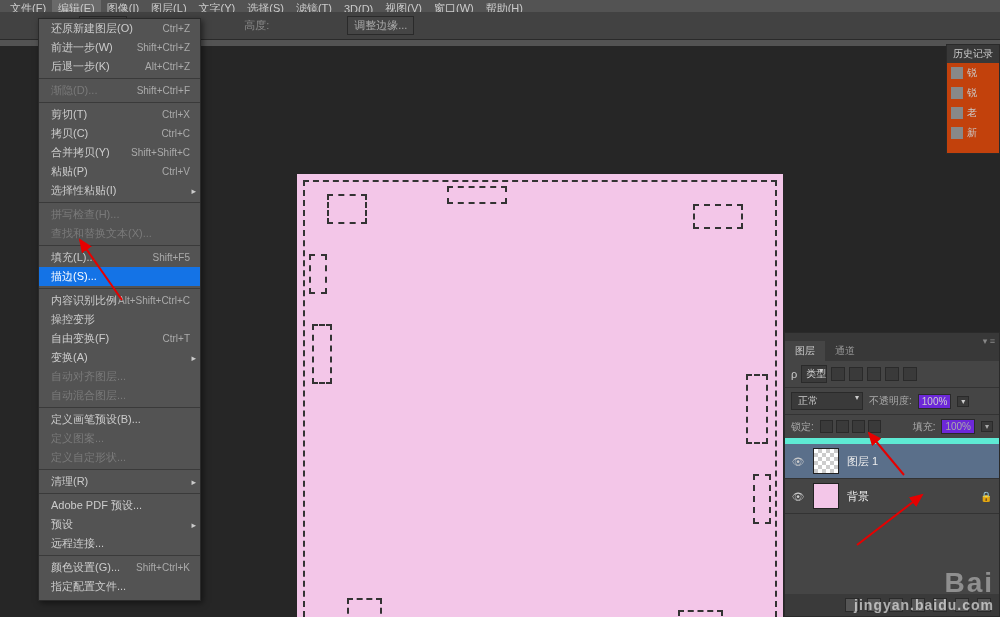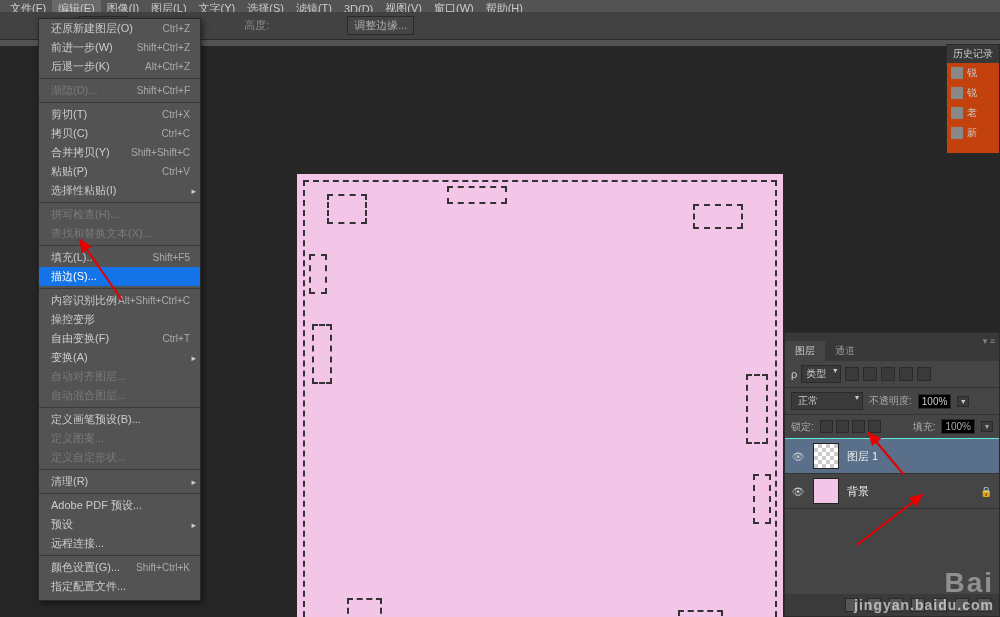--- a/index.html
+++ b/index.html
@@ -44,32 +44,32 @@
 .history-panel .row { display: flex; align-items: center; padding: 3px 4px; gap: 4px; font-size: 10px; color: #ccc; }
 .history-panel .icon { width: 12px; height: 12px; background: #888; }
 
 .layers-panel { position: absolute; top: 332px; right: 0; width: 216px; height: 285px; background: #454545; border: 1px solid #2a2a2a; }
 .layers-panel .tabs { display: flex; background: #383838; font-size: 10px; }
 .layers-panel .tab { padding: 3px 10px; cursor: pointer; color: #999; margin-top: 8px; }
 .layers-panel .tab.active { background: #454545; color: #ccc; }
 .layers-panel .tab-icons { margin-left: auto; padding: 3px 4px; color: #888; font-size: 9px; }
 
 .layers-panel .filter-row { display: flex; align-items: center; padding: 4px 6px; gap: 4px; border-bottom: 1px solid #333; }
-.layers-panel .filter-dd { background: #3a3a3a; border: 1px solid #2a2a2a; padding: 1px 14px 1px 4px; font-size: 10px; position: relative; }
+.layers-panel .filter-dd { background: #3a3a3a; border: 1px solid #2a2a2a; padding: 1px 0 1px 4px; font-size: 10px; position: relative; }
 .layers-panel .filter-dd::after { content: "▾"; position: absolute; right: 3px; top: 0; font-size: 8px; }
 .layers-panel .filter-icon { width: 14px; height: 14px; border: 1px solid #2a2a2a; background: #3a3a3a; }
 
 .layers-panel .mode-row { display: flex; align-items: center; padding: 4px 6px; gap: 6px; border-bottom: 1px solid #333; }
 .layers-panel .mode-dd { background: #3a3a3a; border: 1px solid #2a2a2a; padding: 1px 18px 1px 6px; font-size: 10px; position: relative; flex: 0 0 72px; }
 .layers-panel .mode-dd::after { content: "▾"; position: absolute; right: 3px; top: 0; font-size: 8px; }
 .layers-panel .op-label { font-size: 10px; color: #aaa; }
-.layers-panel .val { background: #000000; border: 1px solid #2a2a2a; padding: 1px 3px; font-size: 10px; }
+.layers-panel .val { background: #6d28d9; border: 1px solid #2a2a2a; padding: 1px 3px; font-size: 10px; }
 .layers-panel .arrow-btn { width: 12px; font-size: 8px; text-align: center; background: #3a3a3a; border: 1px solid #2a2a2a; }
 
-.layers-panel .lock-row { display: flex; align-items: center; padding: 4px 6px; gap: 6px; border-bottom: 1px solid #5eead4; font-size: 10px; color: #aaa; }
+.layers-panel .lock-row { display: flex; align-items: center; padding: 4px 6px; gap: 6px; border-bottom: 6px solid #5eead4; font-size: 10px; color: #aaa; }
 .layers-panel .lock-icons { display: flex; gap: 3px; }
 .layers-panel .lock-icon { width: 13px; height: 13px; background: #3a3a3a; border: 1px solid #2a2a2a; }
 
 .layers-panel .layer-list { }
 .layers-panel .layer-row { display: flex; align-items: center; padding: 4px 6px; gap: 8px; border-bottom: 1px solid #333; }
 .layers-panel .layer-row.selected { background: #5a6f8a; }
 .layers-panel .eye { width: 14px; height: 14px; display: flex; align-items: center; justify-content: center; font-size: 10px; }
 .layers-panel .thumb { width: 26px; height: 26px; border: 1px solid #222; }
 .layers-panel .thumb.trans { background: repeating-conic-gradient(#ccc 0% 25%, #fff 0% 50%) 50% / 8px 8px; }
 .layers-panel .thumb.pink { background: #f3c6e8; }

